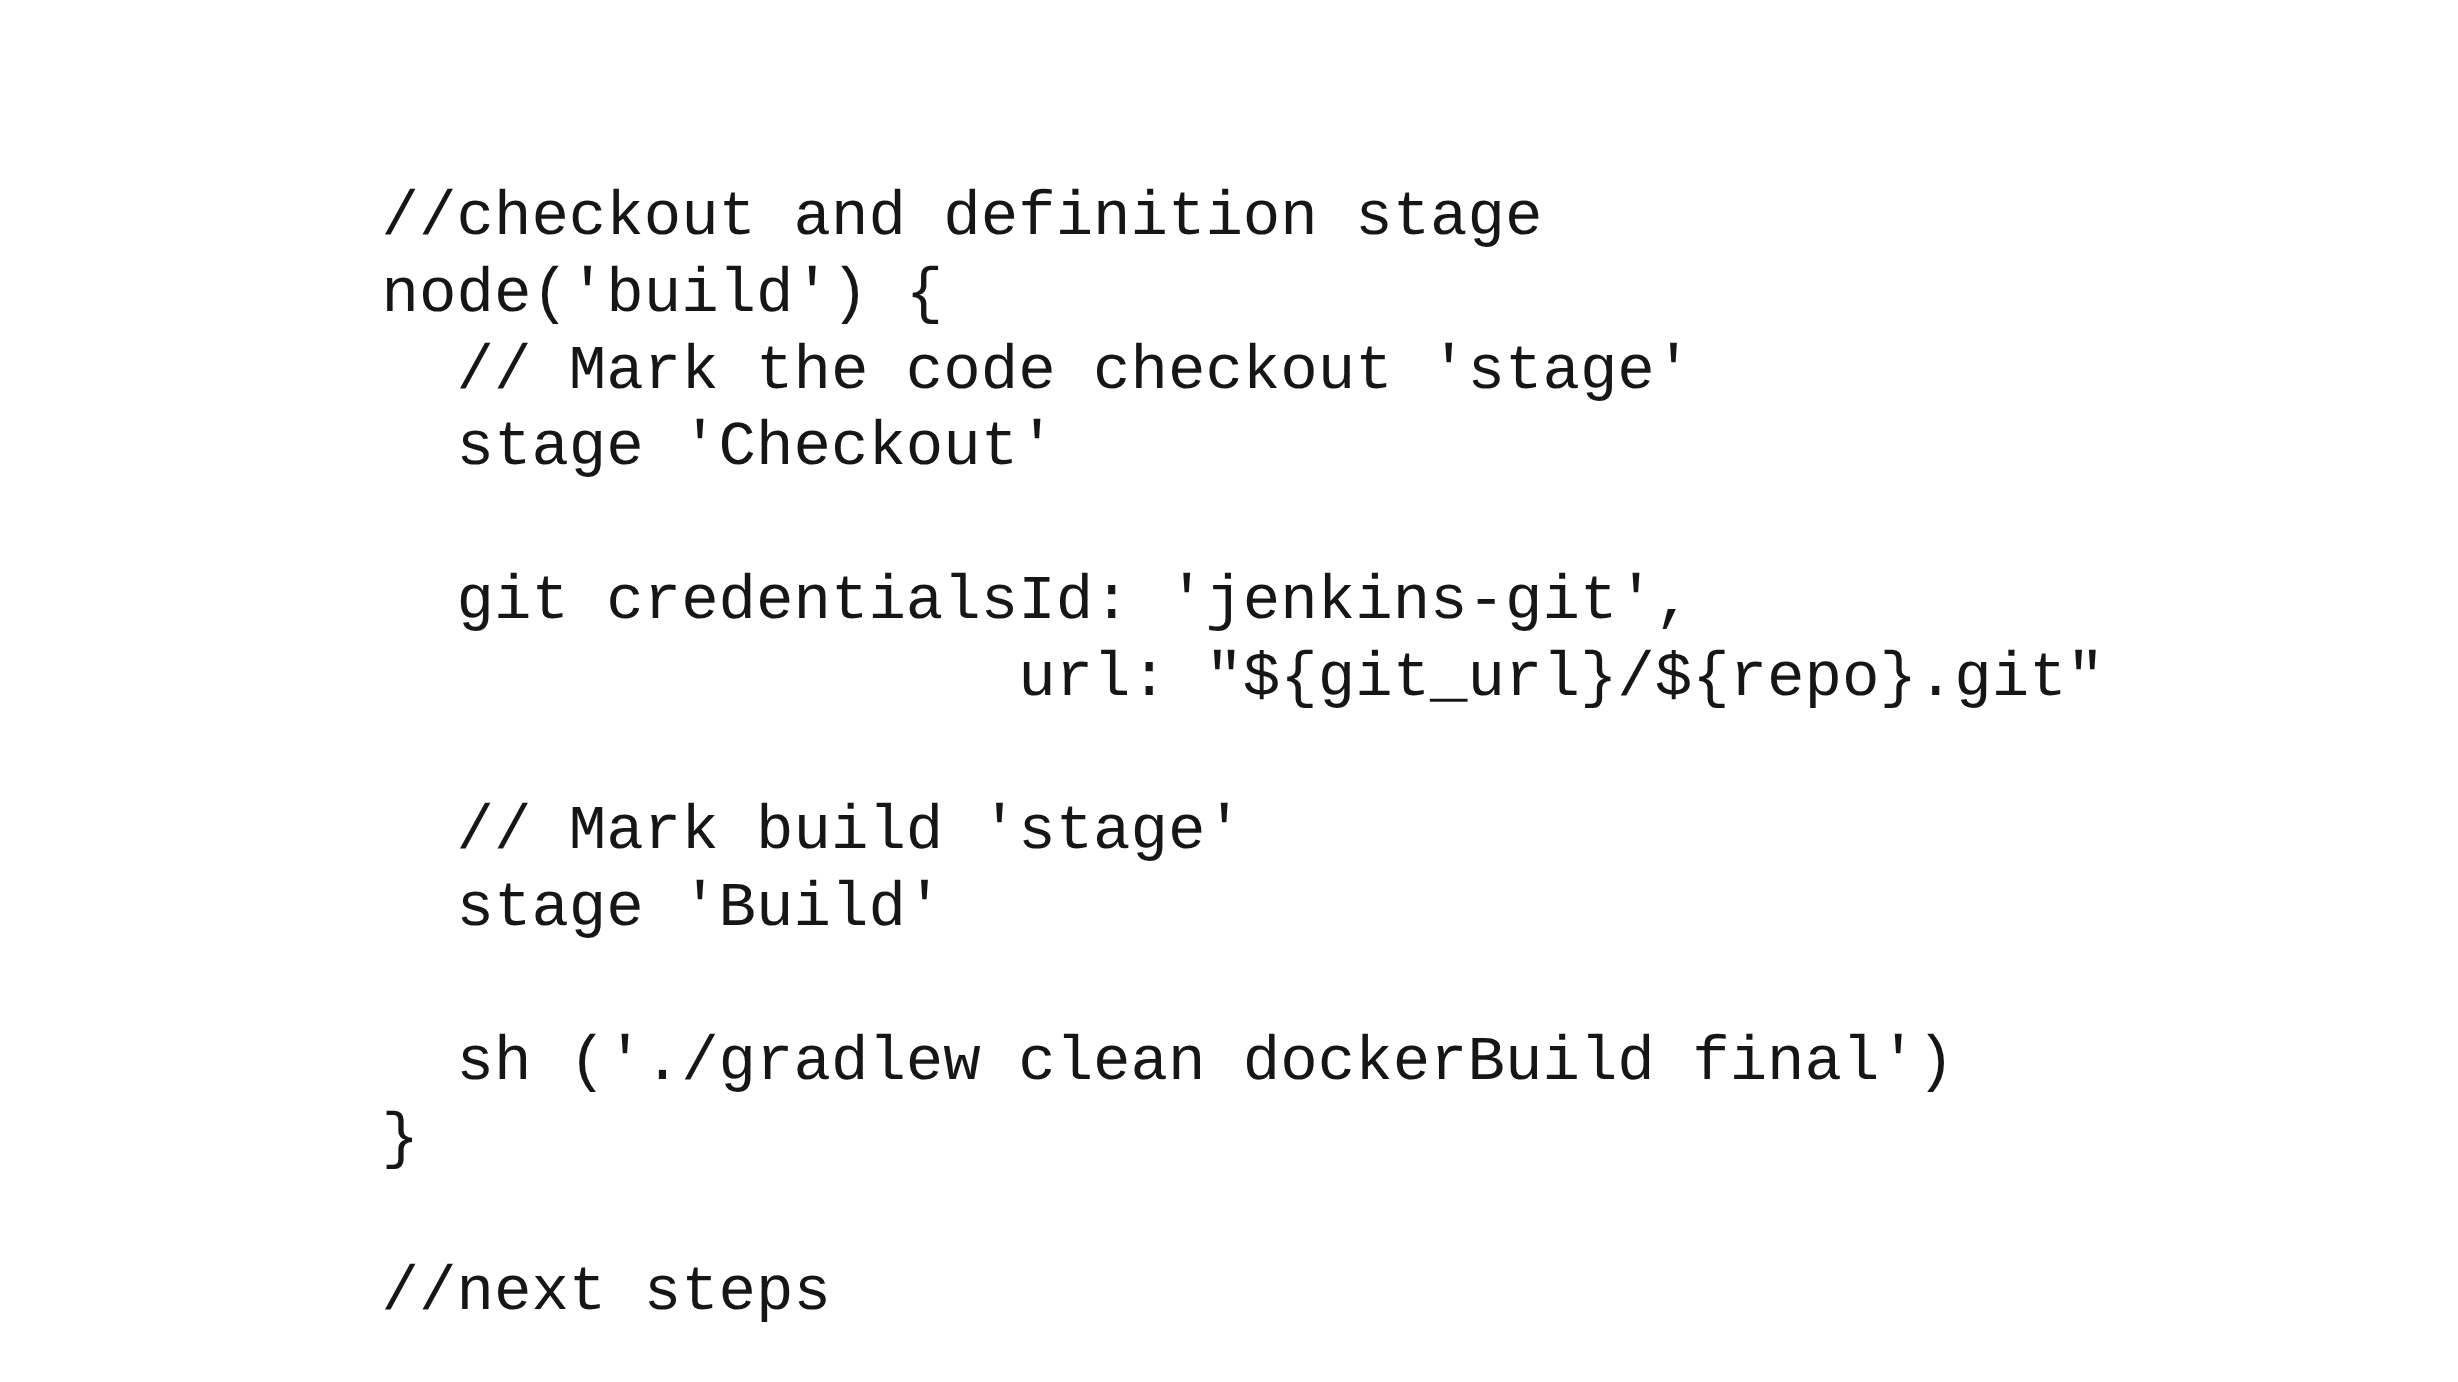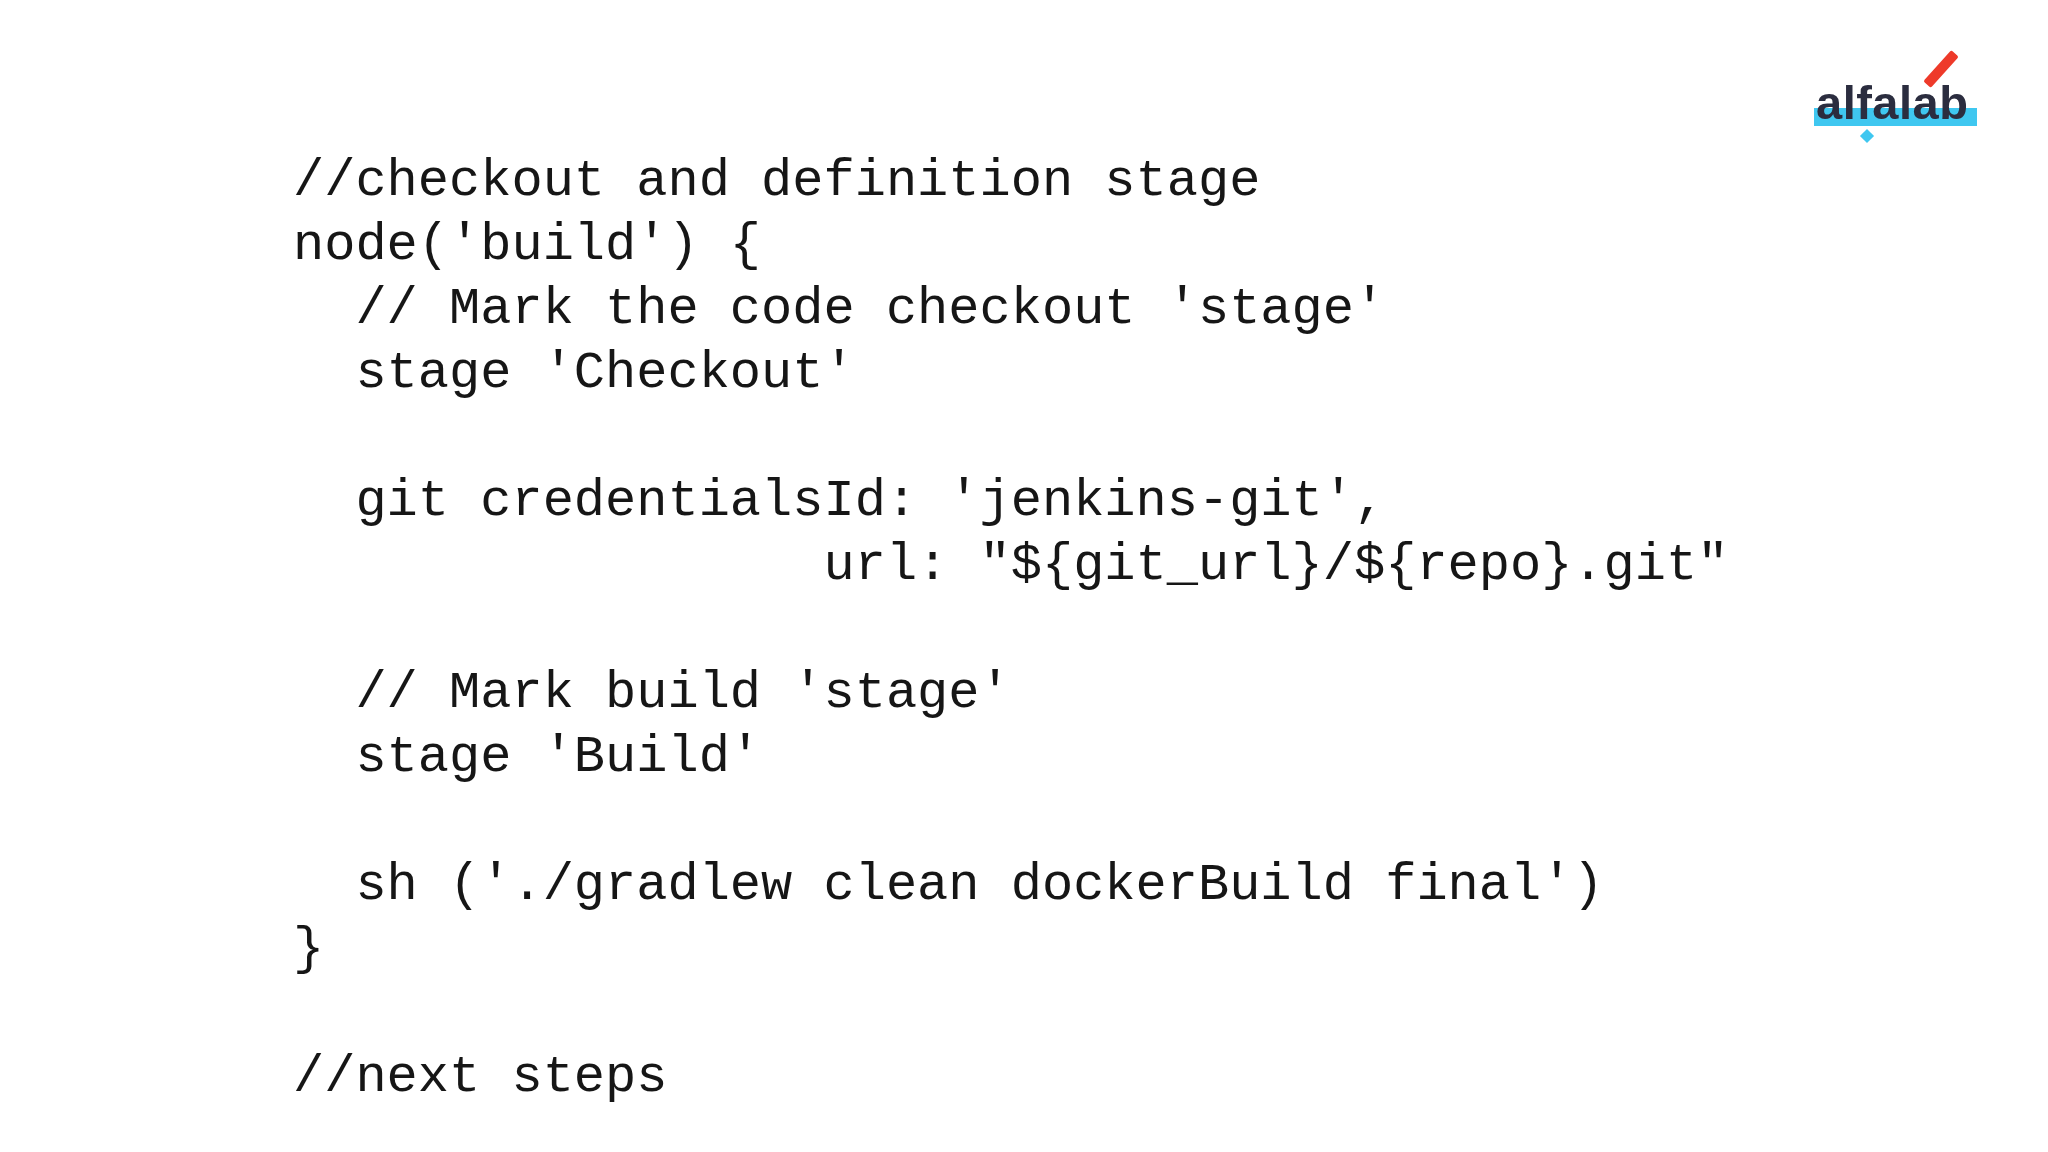--- a/index.html
+++ b/index.html
@@ -25,20 +25,21 @@
     font-family: "Liberation Mono", "DejaVu Sans Mono", monospace;
     font-size: 52px;
     line-height: 64px;
     font-weight: 400;
     color: #161616;
     white-space: pre;
     letter-spacing: 0;
   }
   .code-line {
     min-height: 64px;
+    margin-left: 25px;
   }
 
   
   .logo {
     position: absolute;
     left: 1800px;
     top: 40px;
     width: 220px;
     height: 110px;
   }
@@ -79,22 +80,16 @@
     height: 10px;
     transform: rotate(45deg);
     z-index: 1;
   }
 </style>
 </head>
 <body style="background: rgb(255, 255, 255);">
 
 <div class="slide">
 
-  <div class="logo">
-    <div class="logo-bar" style="background: rgb(63, 199, 240);"></div>
-    <div class="logo-slash" style="background: rgb(238, 58, 42);"></div>
-    <div class="logo-text" style="color: rgb(43, 45, 63);">alfalab</div>
-    <div class="logo-diamond" style="background: rgb(63, 199, 240);"></div>
-  </div>
 
   <pre class="code" id="code-block" style="color: rgb(22, 22, 22);"><div class="code-line">//checkout and definition stage</div><div class="code-line">node('build') {</div><div class="code-line">  // Mark the code checkout 'stage'</div><div class="code-line">  stage 'Checkout'</div><div class="code-line">&nbsp;</div><div class="code-line">  git credentialsId: 'jenkins-git',</div><div class="code-line">                 url: "${git_url}/${repo}.git"</div><div class="code-line">&nbsp;</div><div class="code-line">  // Mark build 'stage'</div><div class="code-line">  stage 'Build'</div><div class="code-line">&nbsp;</div><div class="code-line">  sh ('./gradlew clean dockerBuild final')</div><div class="code-line">}</div><div class="code-line">&nbsp;</div><div class="code-line">//next steps</div></pre>
 
 </div>
 
 </body></html>

